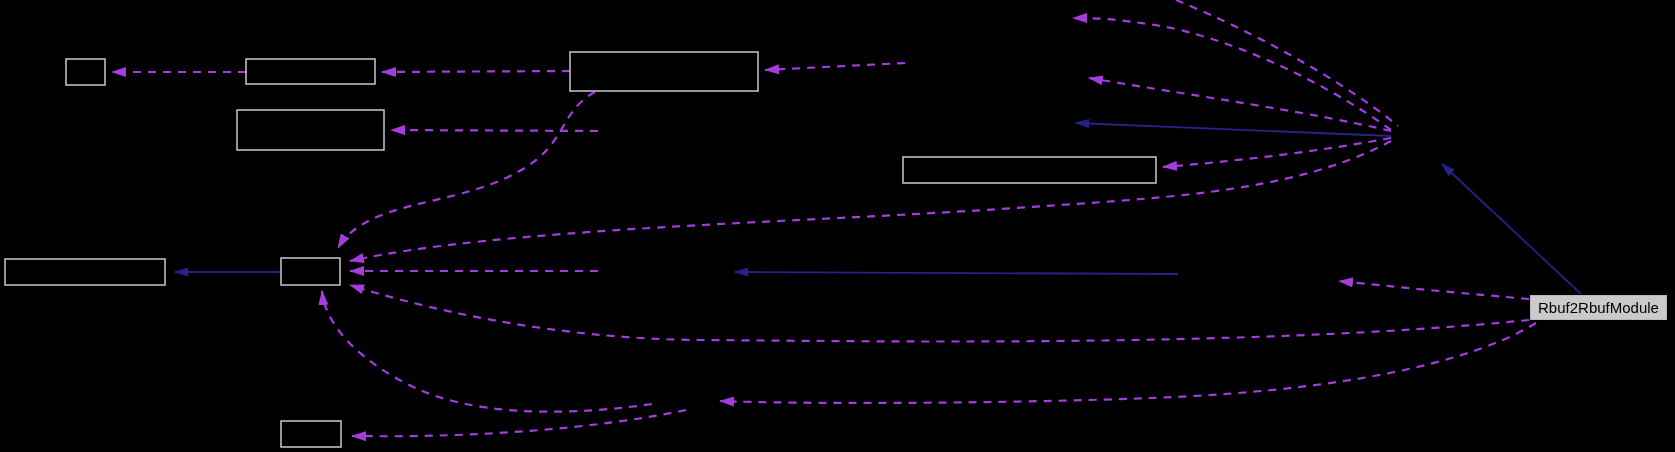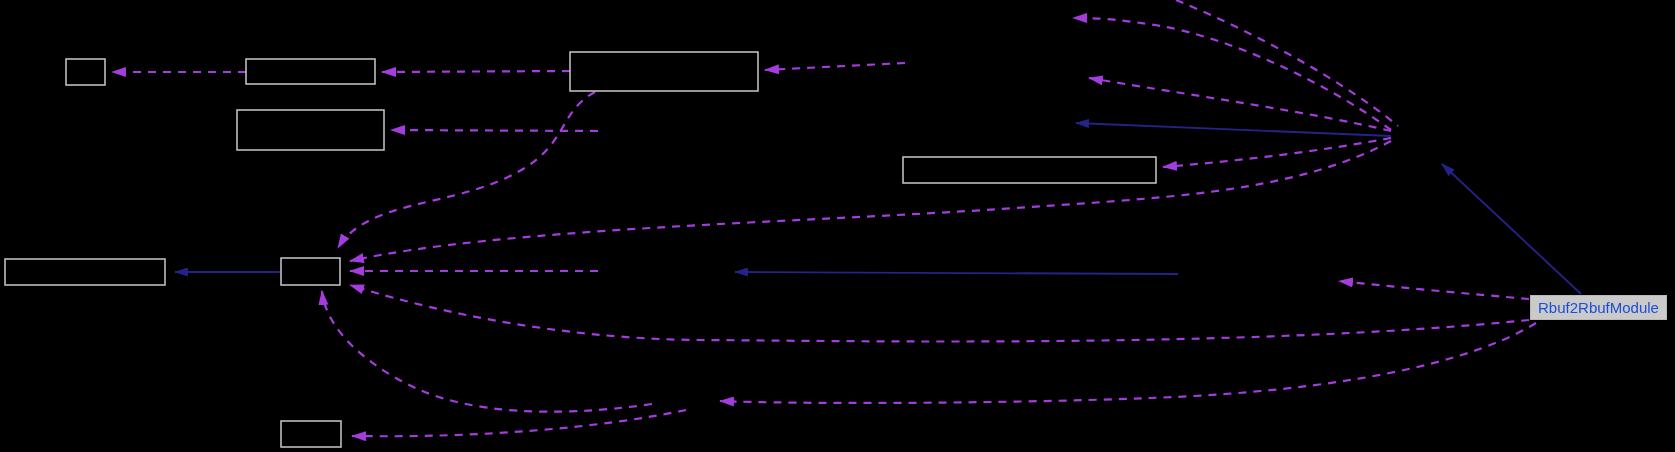--- a/index.html
+++ b/index.html
@@ -45,14 +45,14 @@
       <path d="M1581,294 L1442,164" fill="none" stroke="#24238a" stroke-width="1.8" marker-end="url(#arrow-solid)"></path>
       <rect x="66" y="59" width="39" height="26" fill="none" stroke="#c9c9c9" stroke-width="1.5"></rect>
       <rect x="246" y="59" width="129" height="25" fill="none" stroke="#c9c9c9" stroke-width="1.5"></rect>
       <rect x="237" y="110" width="147" height="40" fill="none" stroke="#c9c9c9" stroke-width="1.5"></rect>
       <rect x="570" y="52" width="188" height="39" fill="none" stroke="#c9c9c9" stroke-width="1.5"></rect>
       <rect x="903" y="157" width="253" height="26" fill="none" stroke="#c9c9c9" stroke-width="1.5"></rect>
       <rect x="5" y="259" width="160" height="26" fill="none" stroke="#c9c9c9" stroke-width="1.5"></rect>
       <rect x="281" y="258" width="59" height="27" fill="none" stroke="#c9c9c9" stroke-width="1.5"></rect>
       <rect x="281" y="421" width="60" height="26" fill="none" stroke="#c9c9c9" stroke-width="1.5"></rect>
     </svg>
-  <div class="label-node" style="left: 1530px; top: 295px; width: 137px; height: 25px; background: rgb(202, 202, 202); color: #1d4ed8;">Rbuf2RbufModule</div>
+  <div class="label-node" style="left: 1530px; top: 295px; width: 137px; height: 25px; background: rgb(202, 202, 202); color: #000000;">Rbuf2RbufModule</div>
 </div>
 
 </body></html>

